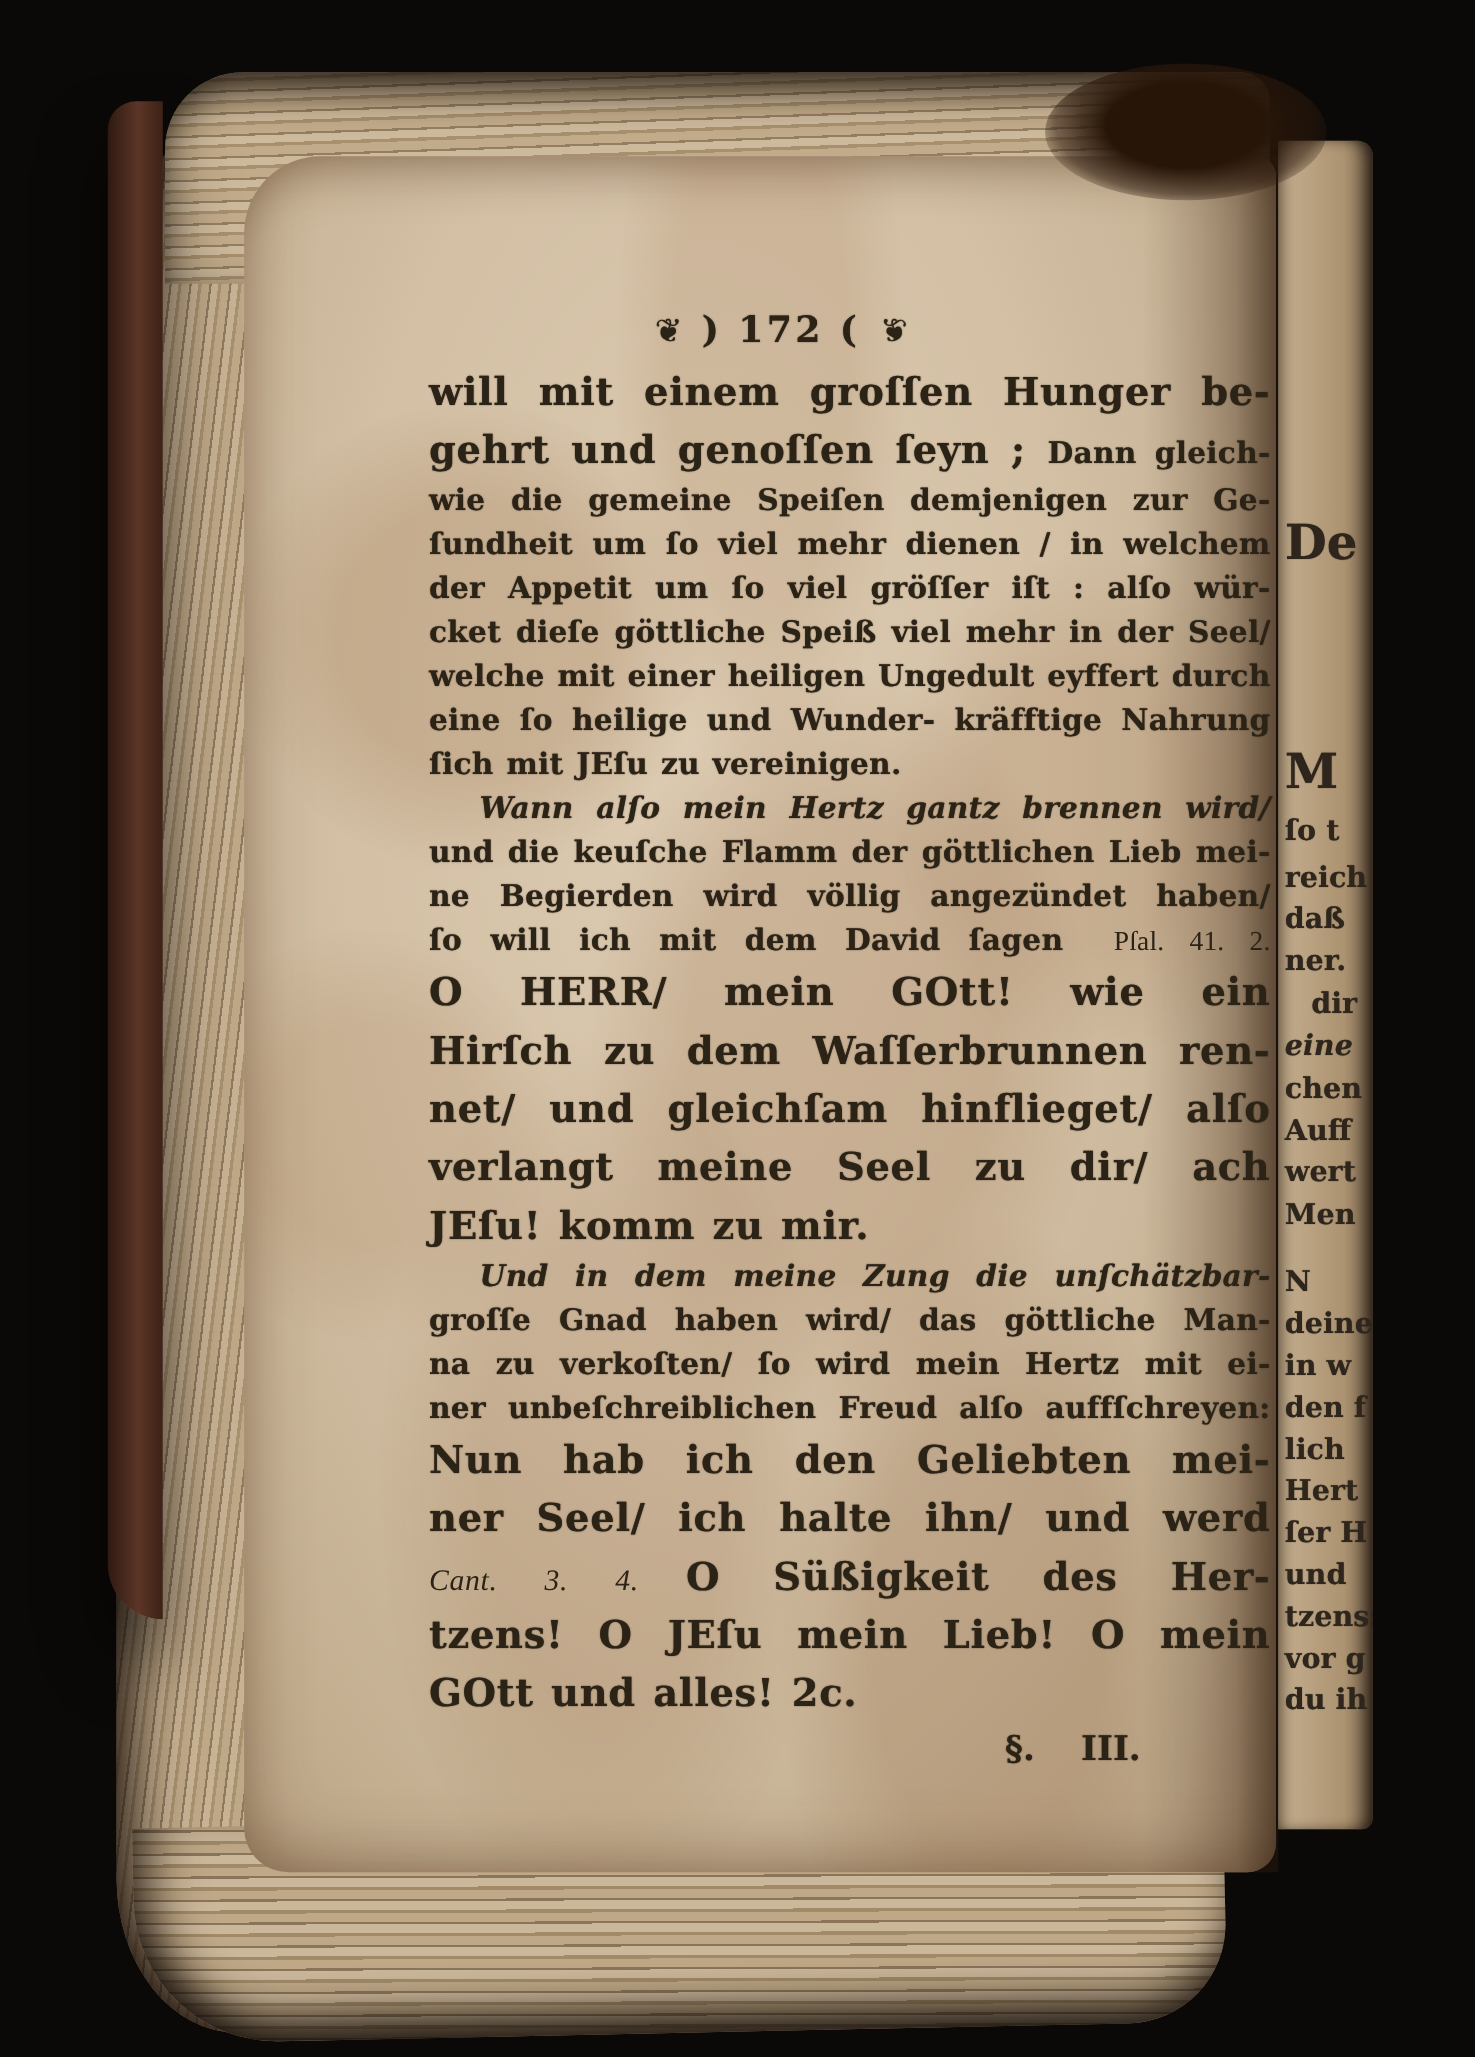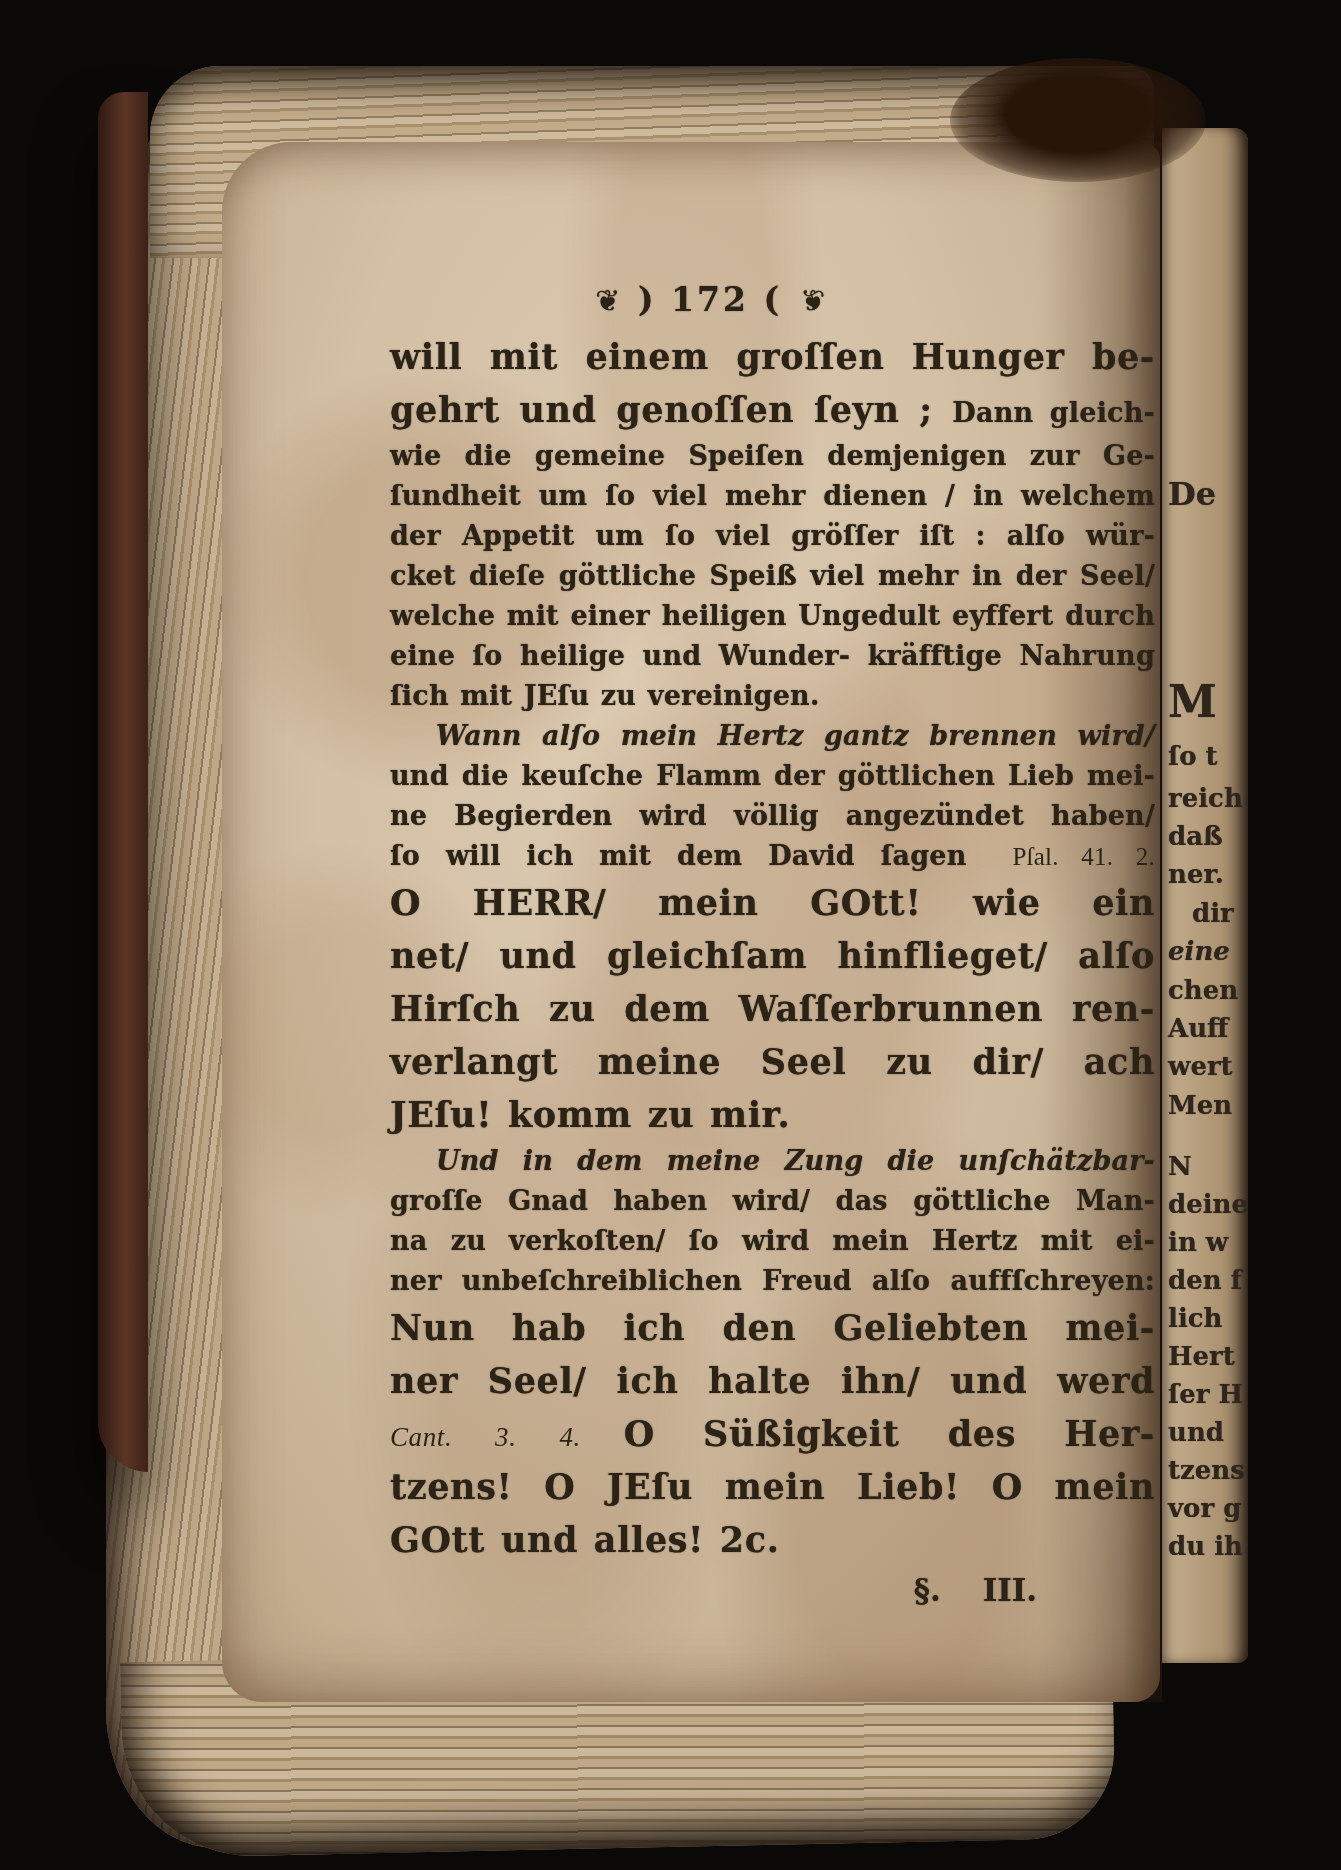--- a/index.html
+++ b/index.html
@@ -94,21 +94,21 @@
   .p-a{font:400 25px "Liberation Serif","DejaVu Serif",serif;font-weight:400;text-shadow:none;margin-left:20px;}
   .p-ai{font:italic 400 27px "Liberation Serif","DejaVu Serif",serif;text-shadow:none;}
   .catchword{
     height:48px;display:flex;justify-content:flex-end;gap:42px;
     padding-right:118px;box-sizing:border-box;
     font:700 31px/48px "DejaVu Serif",serif;
   }
   
   .frag{position:absolute;left:6px;font:700 26px/32px "DejaVu Serif",serif;
     color:#2e261c;text-shadow:0 0 1px rgba(46,38,28,.8);white-space:nowrap;}
-  .frag.f-l{font-size:32px;}
+  .frag.f-l{font-size:44px;}
   .frag.f-xl{font-size:44px;}
 </style>
 </head>
 <body>
 
 <div class="stack-left"></div>
 <div class="stack-top"></div>
 <div class="stack-bottom"></div>
 <div class="spine"></div>
 <div class="main-page"></div>
@@ -157,22 +157,22 @@
       <div class="line sz-s j"><span>der Appetit um ſo viel gröſſer iſt : alſo wür-</span></div>
       <div class="line sz-s j"><span>cket dieſe göttliche Speiß viel mehr in der Seel/</span></div>
       <div class="line sz-s j"><span>welche mit einer heiligen Ungedult eyffert durch</span></div>
       <div class="line sz-s j"><span>eine ſo heilige und Wunder- kräfftige Nahrung</span></div>
       <div class="line sz-s"><span>ſich mit JEſu zu vereinigen.</span></div>
       <div class="line sz-s j ind"><span>Wann alſo mein Hertz gantz brennen wird/</span></div>
       <div class="line sz-s j"><span>und die keuſche Flamm der göttlichen Lieb mei-</span></div>
       <div class="line sz-s j"><span>ne Begierden wird völlig angezündet haben/</span></div>
       <div class="line sz-s j"><span>ſo will ich mit dem David ſagen </span><span class="p-a">Pſal. 41. 2.</span></div>
       <div class="line sz-x j"><span>O HERR/ mein GOtt! wie ein</span></div>
+      <div class="line sz-x j"><span>Hirſch zu dem Waſſerbrunnen ren-</span></div>
       <div class="line sz-x j"><span>net/ und gleichſam hinflieget/ alſo</span></div>
-      <div class="line sz-x j"><span>Hirſch zu dem Waſſerbrunnen ren-</span></div>
       <div class="line sz-x j"><span>verlangt meine Seel zu dir/ ach</span></div>
       <div class="line sz-x"><span>JEſu! komm zu mir.</span></div>
       <div class="line sz-s j ind"><span>Und in dem meine Zung die unſchätzbar-</span></div>
       <div class="line sz-s j"><span>groſſe Gnad haben wird/ das göttliche Man-</span></div>
       <div class="line sz-s j"><span>na zu verkoſten/ ſo wird mein Hertz mit ei-</span></div>
       <div class="line sz-s j"><span>ner unbeſchreiblichen Freud alſo auffſchreyen:</span></div>
       <div class="line sz-x j"><span>Nun hab ich den Geliebten mei-</span></div>
       <div class="line sz-x j"><span>ner Seel/ ich halte ihn/ und werd</span></div>
       <div class="line sz-x j"><span class="p-ai">Cant. 3. 4. </span><span>O Süßigkeit des Her-</span></div>
       <div class="line sz-x j"><span>tzens! O JEſu mein Lieb! O mein</span></div>

